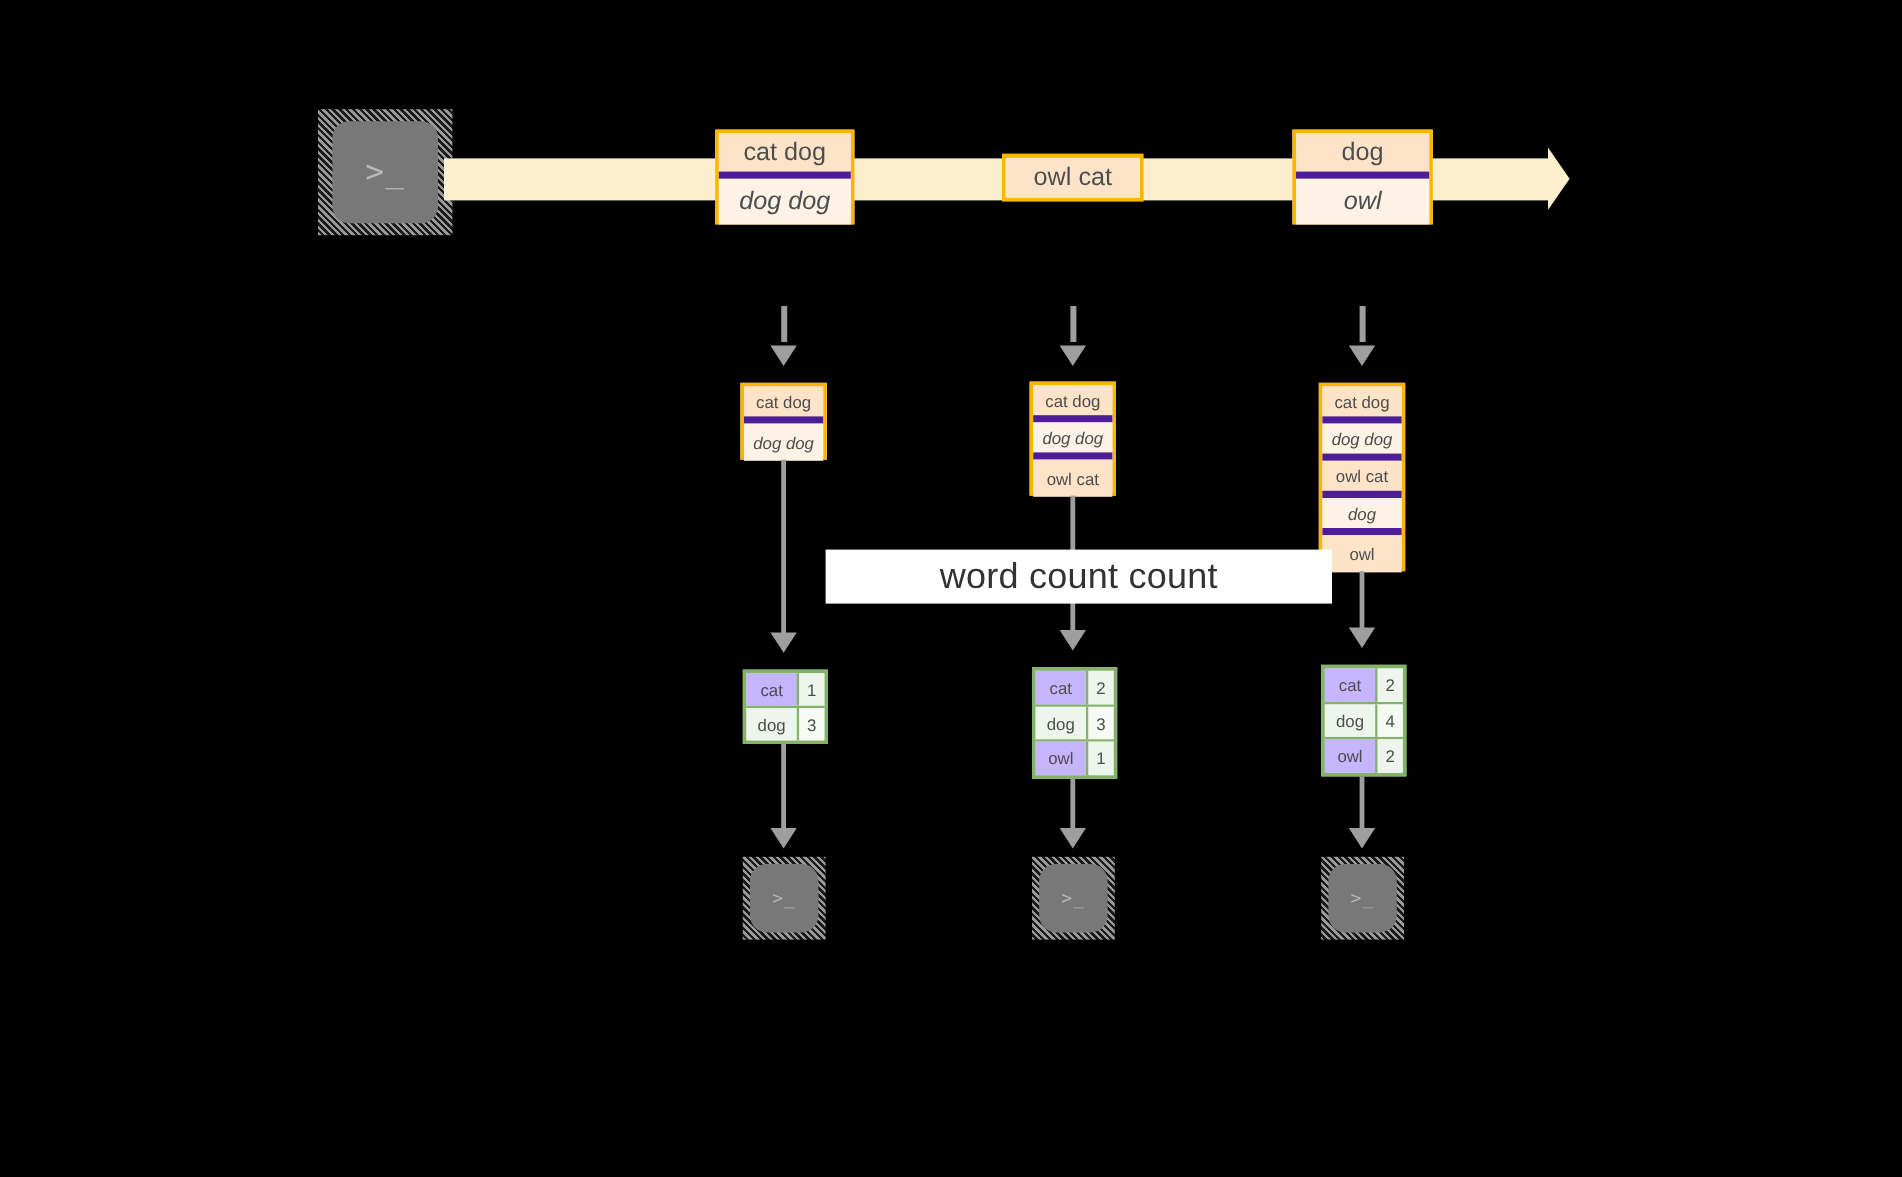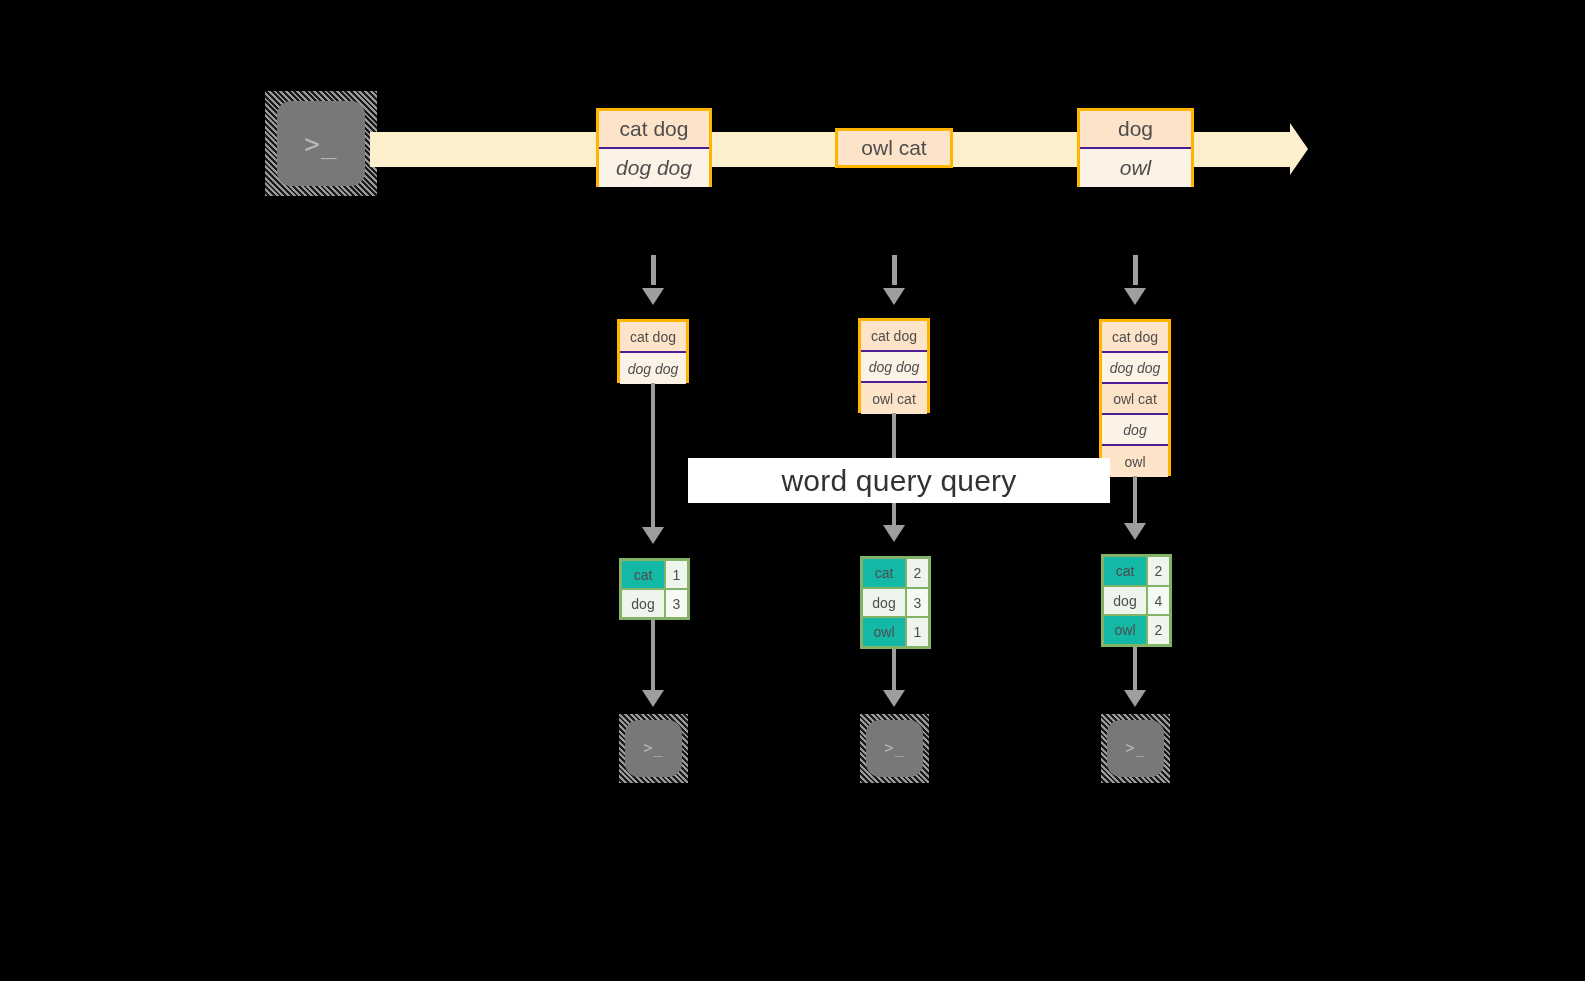--- a/index.html
+++ b/index.html
@@ -59,21 +59,21 @@
   .rec {
     position: absolute;
     border: 3px solid #FFB400;
     background: #FCEFCC;
   }
   .rec-row {
     display: flex;
     align-items: center;
     justify-content: center;
     color: #4d4d4d;
-    border-bottom: 2px solid #4c1d95;
+    border-bottom: 6px solid #4c1d95;
     background: #FDE3C8;
     white-space: nowrap;
   }
   .rec-row:last-child { border-bottom: none; }
   .rec-row.alt { background: #FDF2E6; font-style: italic; }
 
   
   .res {
     position: absolute;
     border: 3px solid #82B366;
@@ -87,21 +87,21 @@
     border-bottom: 2px solid #82B366;
   }
   .res-row:last-child { border-bottom: none; }
   .res-word, .res-count {
     display: flex;
     align-items: center;
     justify-content: center;
     color: #4d4d4d;
     white-space: nowrap;
   }
-  .res-word { background: #14b8a6; border-right: 2px solid #82B366; }
+  .res-word { background: #c4b5fd; border-right: 2px solid #82B366; }
   .res-count { background: #EDF5EC; }
   .res-row.alt .res-word { background: #EDF5EC; }
   .res-row.alt .res-count { background: #F5FAF4; }
 
   
   .conn-line { position: absolute; background: #9e9e9e; width: 4px; }
   .conn-head {
     position: absolute;
     width: 0; height: 0;
     border-left: 11px solid transparent;
@@ -249,15 +249,15 @@
 
   <div class="conn-line" style="left:1133px; top:647px; height:45px;"></div>
   <div class="conn-head" style="left:1124px; top:690px;"></div>
 
   <div class="term" style="left:1101px; top:714px; width:69px; height:69px;">
     <div class="term-inner" style="left:6px; top:6px; width:57px; height:57px;">
       <span class="term-glyph" style="font-size:15px;">&gt;_</span>
     </div>
   </div>
 
-  <div class="query-label" style="left:688px; top:458px; width:422px; height:45px; font-size:30px;">word query query</div>
+  <div class="query-label" style="left:688px; top:458px; width:422px; height:45px; font-size:30px;">word count count</div>
 
 </div>
 
 </body></html>

